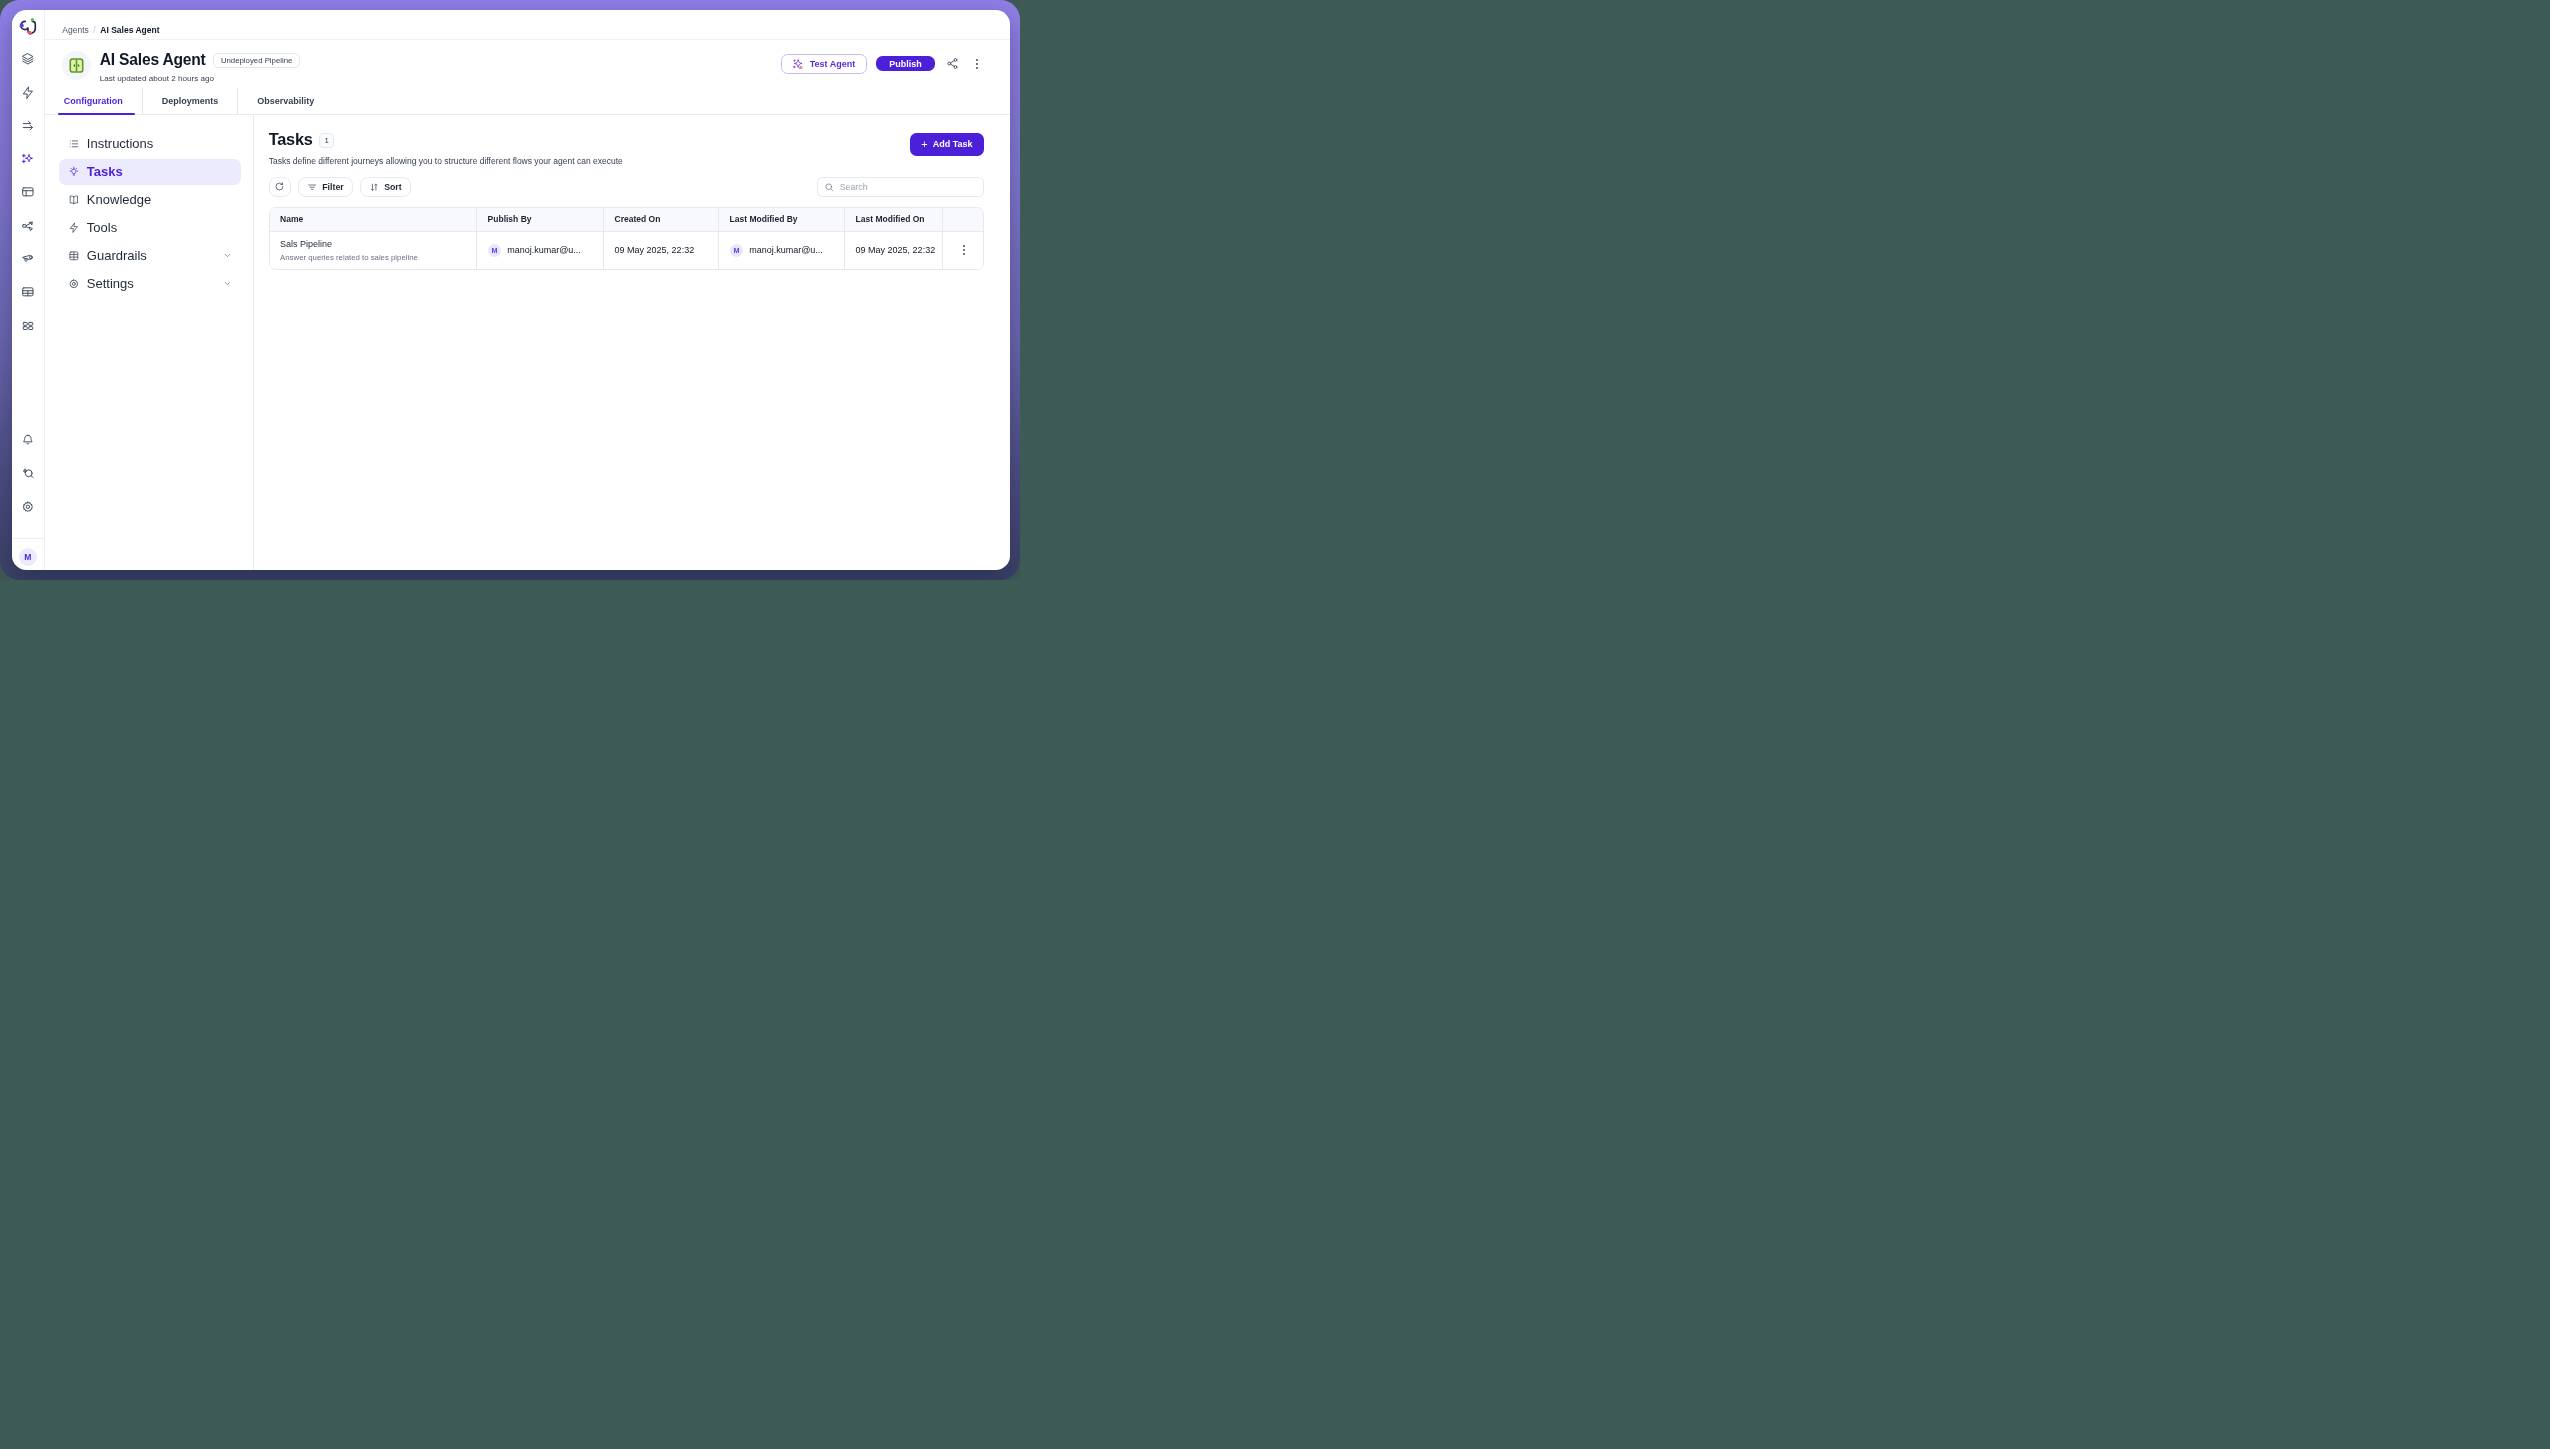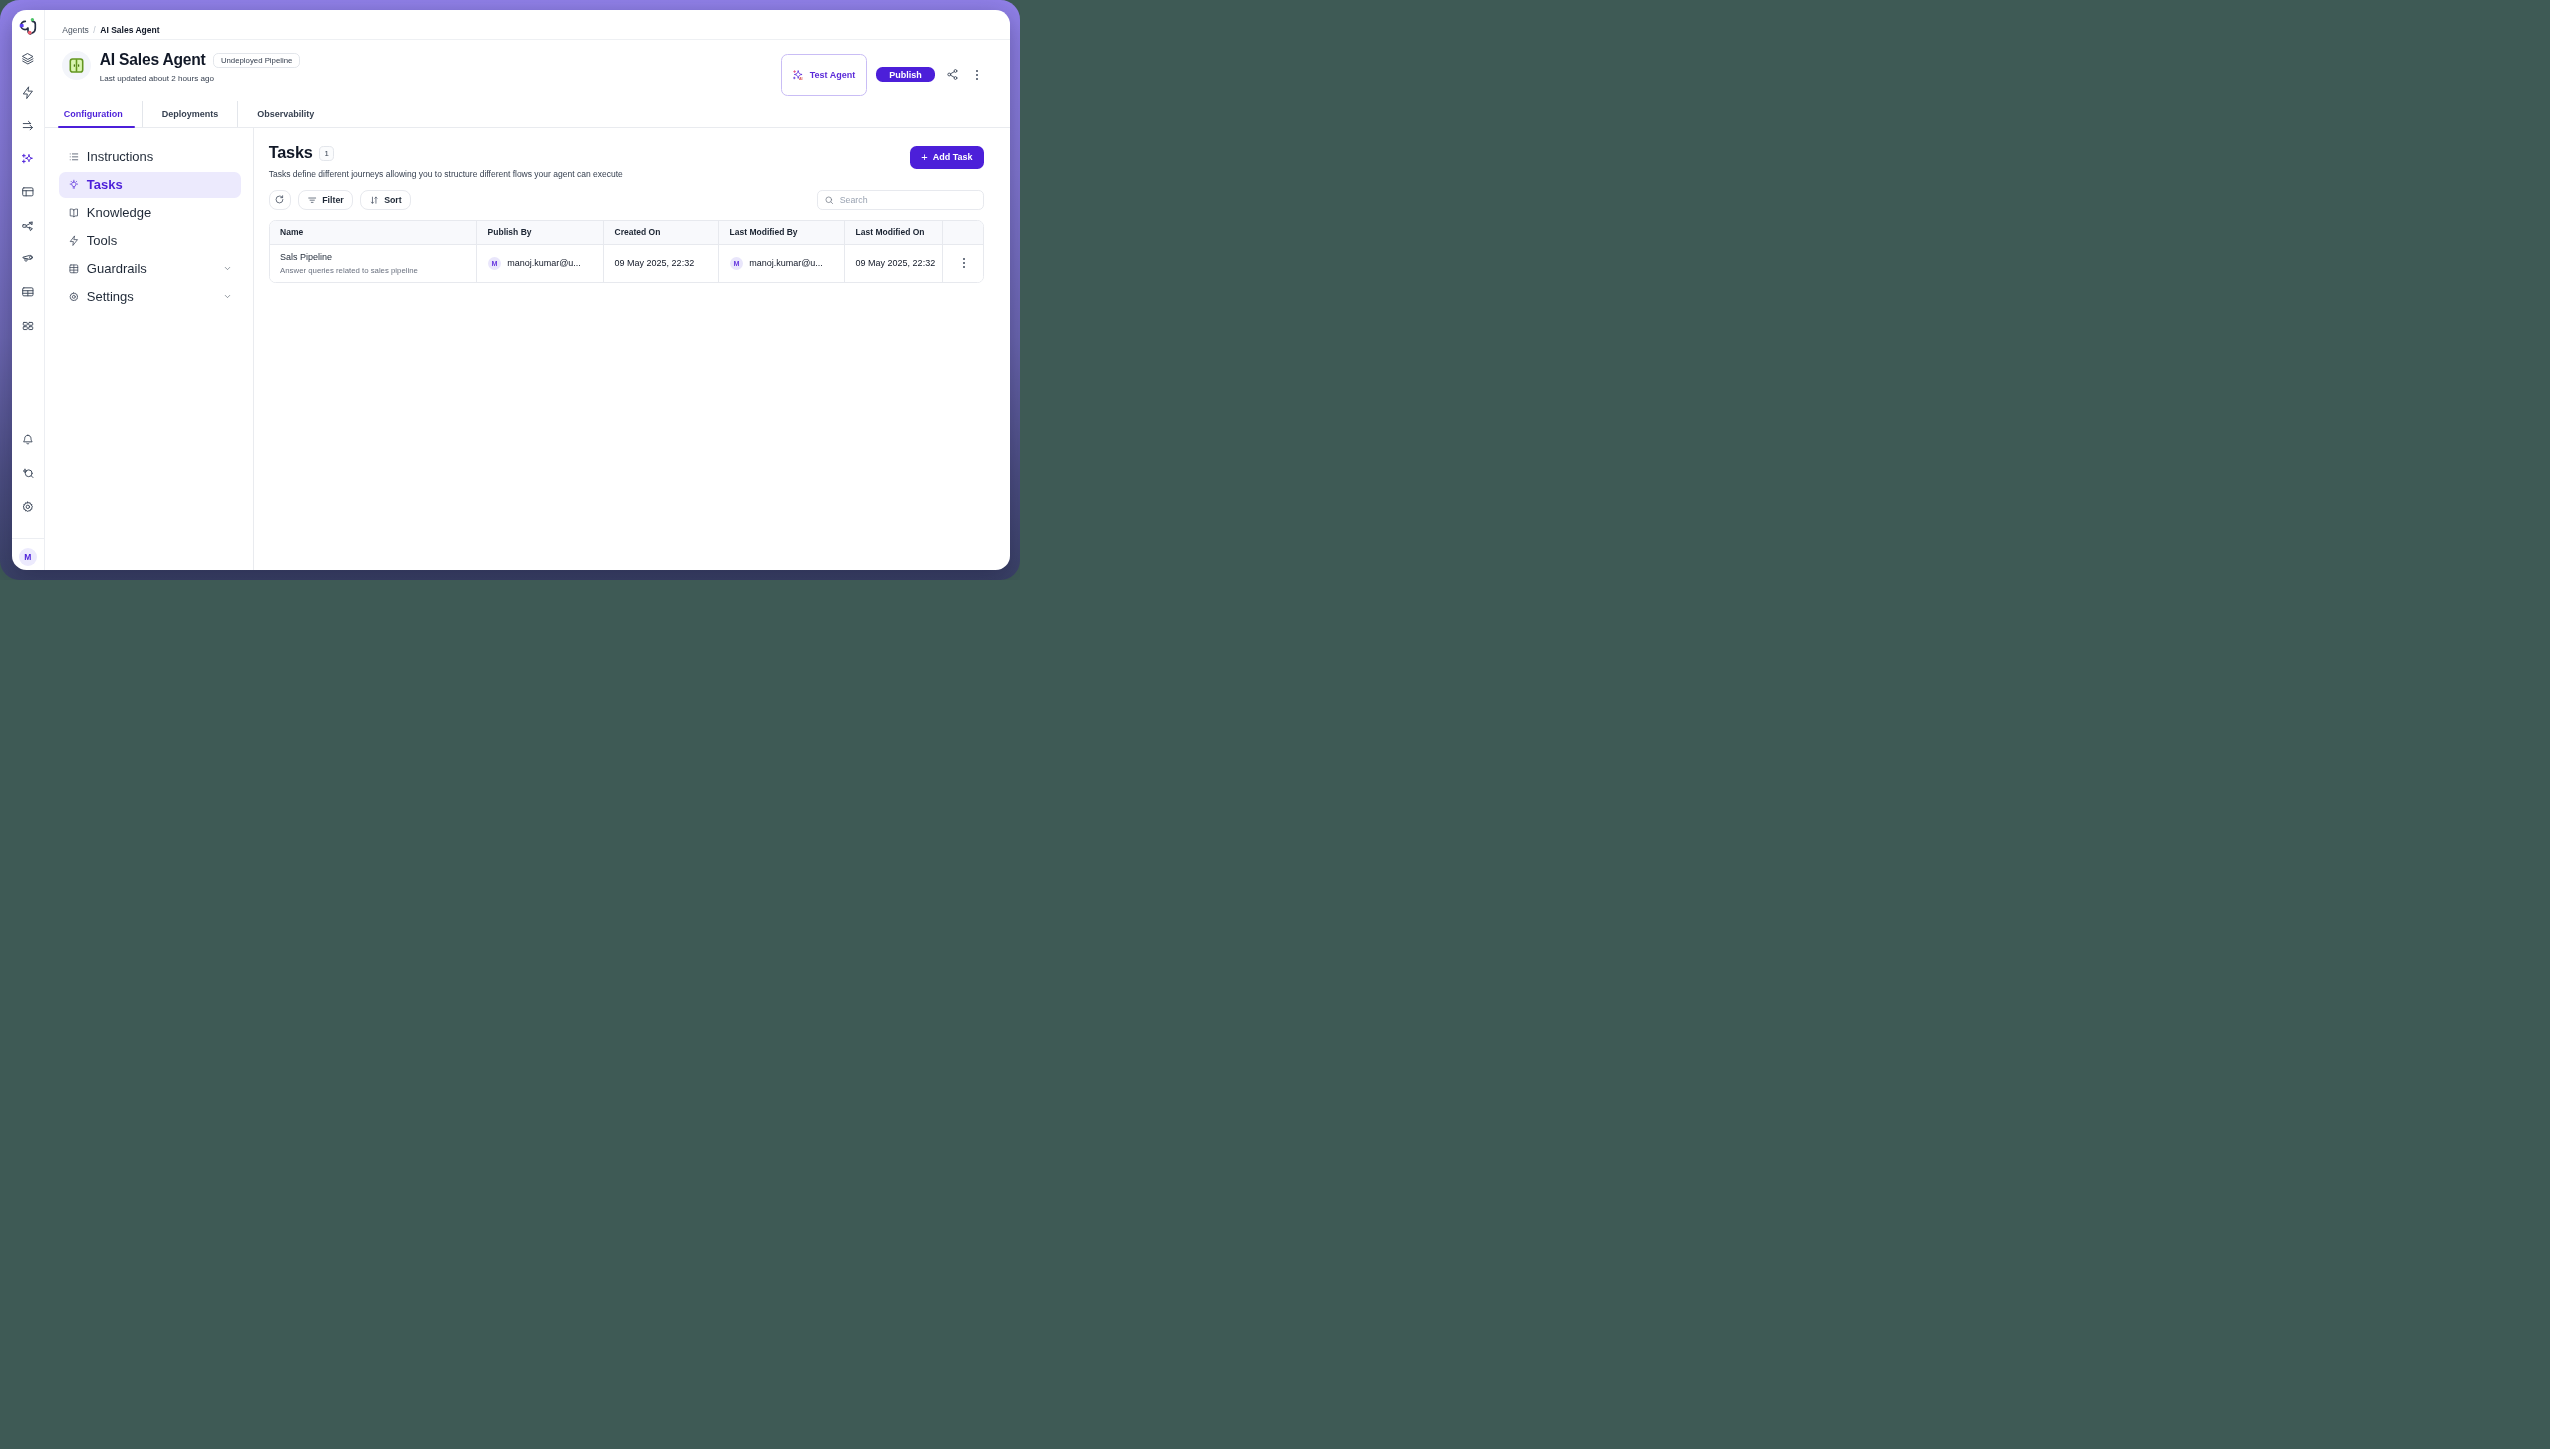--- a/index.html
+++ b/index.html
@@ -64,21 +64,21 @@
   }
   .subtitle { margin-top:4.6px; font-size:8.1px; color:#374151; }
   .header-actions { margin-left:auto; display:flex; align-items:center; gap:9px; padding-top:2.6px; }
   .btn {
     border-radius:6.5px; font-size:9px; font-weight:bold; cursor:pointer;
     display:flex; align-items:center; justify-content:center; border:none;
     font-family:"Liberation Sans", sans-serif;
   }
   .btn-outline-purple {
     background:#fff; border:1px solid #c9bdf5; color:#5b2bd9;
-    height:42px; padding:0 10.4px; gap:5.2px;
+    height:20px; padding:0 10.4px; gap:5.2px;
   }
   .btn-solid-purple { background:#4c1fd9; color:#fff; height:15px; padding:0 13.7px; }
   .icon-btn { width:15.6px; height:15.6px; display:flex; align-items:center; justify-content:center; cursor:pointer; }
   .icon-btn svg { stroke:#3f4a5c; fill:none; stroke-width:1.7; stroke-linecap:round; stroke-linejoin:round; }
 
   .tabs-row {
     height:27px; flex:0 0 27px; border-bottom:0.7px solid #e9ebef;
     display:flex; align-items:stretch; padding-left:19px; margin-top:5.2px;
   }
   .tab {

